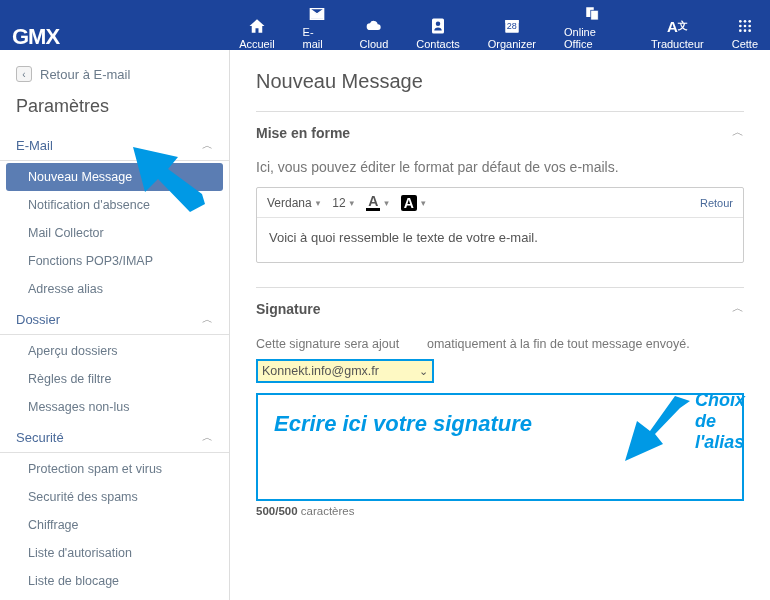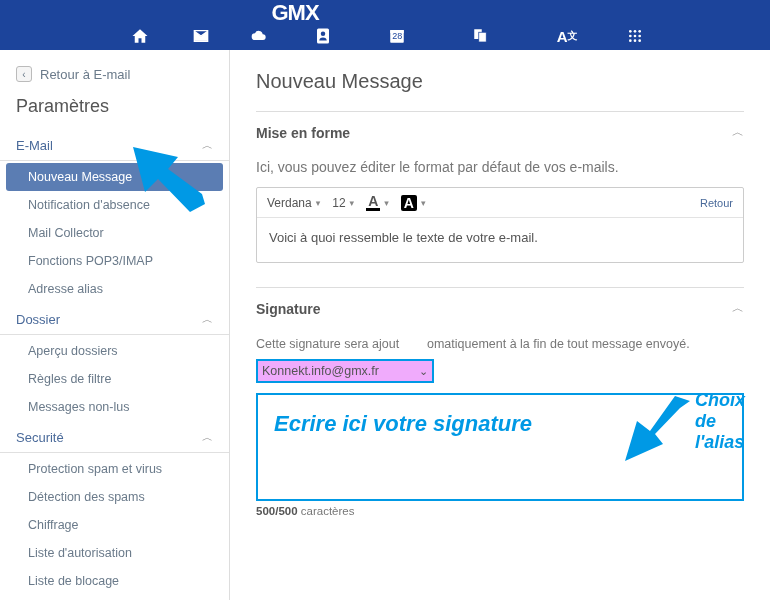--- a/index.html
+++ b/index.html
@@ -1,18 +1,18 @@
 <!DOCTYPE html>
 <html><head>
 <meta charset="utf-8">
 <style>
   * { box-sizing: border-box; margin: 0; padding: 0; }
   body { font-family: Arial, Helvetica, sans-serif; font-size: 13px; color: #555; background: #fff; width: 770px; height: 600px; overflow: hidden; }
   
-  .topbar { background: #1c449b; height: 50px; display: flex; align-items: center; padding: 0 12px; color: #fff; flex-direction: column; }
+  .topbar { background: #1c449b; height: 50px; display: flex; align-items: flex-end; padding: 0 12px; color: #fff; }
   .logo { font-weight: bold; font-size: 22px; letter-spacing: -1px; margin-right: 180px; }
   .nav { display: flex; gap: 28px; align-items: flex-end; }
   .nav-item { display: flex; flex-direction: column; align-items: center; font-size: 11px; cursor: pointer; gap: 2px; }
   .nav-item .ico { font-size: 18px; line-height: 1; display: flex; align-items: center; justify-content: center; height: 20px; }
   .nav-item svg { fill: #fff; }
   
   .main { display: flex; height: 550px; }
   .sidebar { width: 230px; border-right: 1px solid #ddd; padding: 10px 0; }
   .back { display: flex; align-items: center; gap: 8px; padding: 6px 16px; color: #6a7a8a; font-size: 13px; cursor: pointer; }
   .back .chev { width: 16px; height: 16px; border: 1px solid #bbb; border-radius: 3px; display: flex; align-items: center; justify-content: center; font-size: 10px; background: #f5f5f5; }
@@ -33,21 +33,21 @@
   .toolbar { display: flex; align-items: center; gap: 12px; padding: 6px 10px; border-bottom: 1px solid #e3e3e3; font-size: 12px; color: #555; }
   .tool { display: flex; align-items: center; gap: 4px; cursor: pointer; }
   .tool .dd { font-size: 9px; color: #888; }
   .tb-A1 { font-weight: bold; font-size: 14px; border-bottom: 3px solid #000; padding: 0 2px; line-height: 1; }
   .tb-A2 { font-weight: bold; font-size: 14px; background: #000; color: #fff; padding: 1px 3px; border-radius: 2px; line-height: 1; }
   .spacer { flex: 1; }
   .retour { color: #4a6a9a; cursor: pointer; font-size: 11px; }
   .editor-body { padding: 12px; font-size: 13px; color: #555; min-height: 44px; }
   
   .sig-desc { font-size: 12.5px; color: #777; margin: 8px 0 8px; }
-  .alias-select { border: 2px solid #0099e5; padding: 3px 4px; font-size: 12.5px; display: inline-flex; align-items: center; gap: 40px; cursor: pointer; background: #f0abfc; }
+  .alias-select { border: 2px solid #0099e5; padding: 3px 4px; font-size: 12.5px; display: inline-flex; align-items: center; gap: 40px; cursor: pointer; background: #fef9c3; }
   .alias-select .dd { font-size: 11px; }
   .sig-box { border: 2px solid #0099e5; margin-top: 10px; height: 108px; padding: 16px; position: relative; }
   .sig-hint { color: #0099e5; font-weight: bold; font-size: 22px; font-style: italic; }
   .counter { font-size: 11.5px; color: #777; margin-top: 4px; }
   .counter b { color: #555; }
   
   .annot-label { position: absolute; color: #0099e5; font-weight: bold; font-size: 18px; font-style: italic; top: 340px; left: 465px; pointer-events: none; }
   
   .arrow1 { position: absolute; top: 144px; left: 130px; pointer-events: none; }
   .arrow2 { position: absolute; top: 346px; left: 395px; pointer-events: none; }
@@ -165,21 +165,21 @@
       <div class="item">Règles de filtre</div>
       <div class="item">Messages non-lus</div>
     </div>
 
     <div class="section-head">
       <span>Securité</span>
       <span class="caret">︿</span>
     </div>
     <div class="section-items">
       <div class="item">Protection spam et virus</div>
-      <div class="item">Détection des spams</div>
+      <div class="item">Securité des spams</div>
       <div class="item">Chiffrage</div>
       <div class="item">Liste d'autorisation</div>
       <div class="item">Liste de blocage</div>
       <div class="item">Contenu Externe</div>
     </div>
   </div>
 
   <div class="content">
     <h1 class="page-title">Nouveau Message</h1>
 

